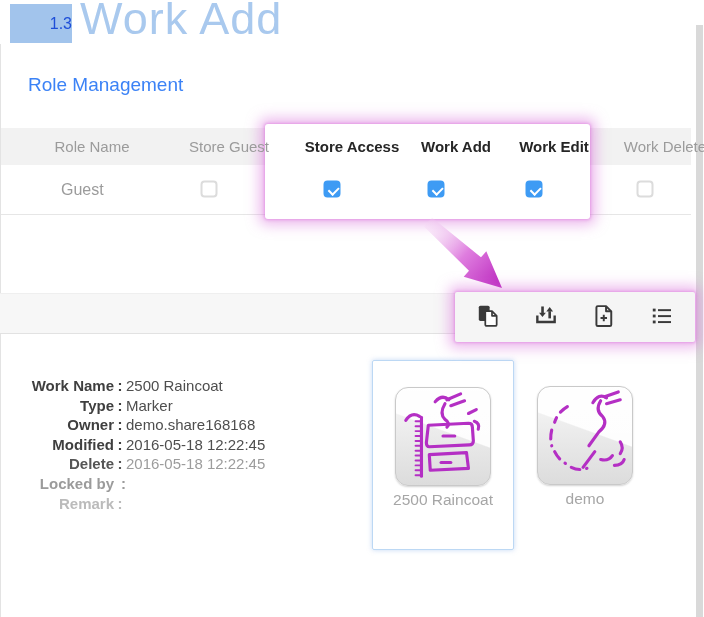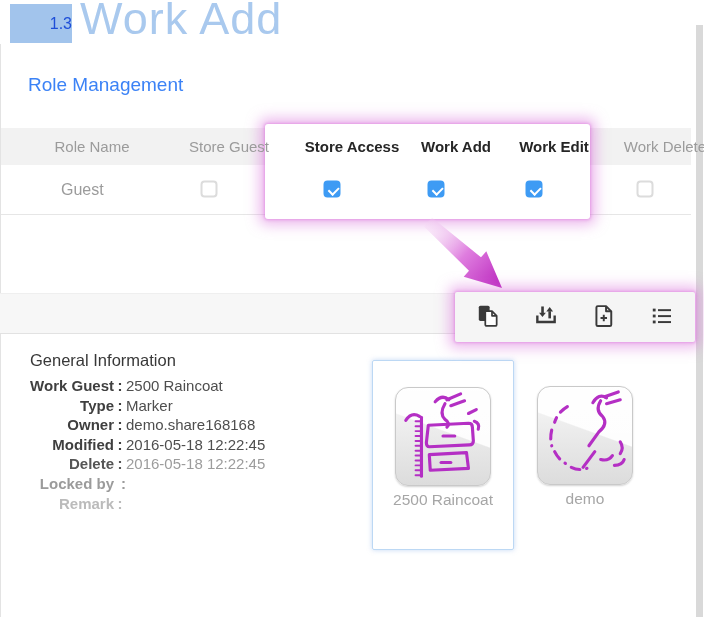--- a/index.html
+++ b/index.html
@@ -148,24 +148,23 @@
           <rect x="8.3" y="5.7" width="12" height="1.8" fill="#3a3a3a"></rect>
           <rect x="3.5" y="10.7" width="2.6" height="2.6" fill="#3a3a3a"></rect>
           <rect x="8.3" y="11.2" width="12" height="1.8" fill="#3a3a3a"></rect>
           <rect x="3.5" y="16.2" width="2.6" height="2.6" fill="#3a3a3a"></rect>
           <rect x="8.3" y="16.7" width="12" height="1.8" fill="#3a3a3a"></rect>
         </svg>
       </span>
     </button>
   </div>
 
-  <div class="gi-heading">General Information</div>
   <div class="info">
     <div class="info-row r0">
-      <span class="lbl">Work Guest</span>
+      <span class="lbl">Work Name</span>
       <span class="sep">:</span>
       <span class="val">2500 Raincoat</span>
     </div>
     <div class="info-row r1">
       <span class="lbl">Type</span>
       <span class="sep">:</span>
       <span class="val">Marker</span>
     </div>
     <div class="info-row r2">
       <span class="lbl">Owner</span>

